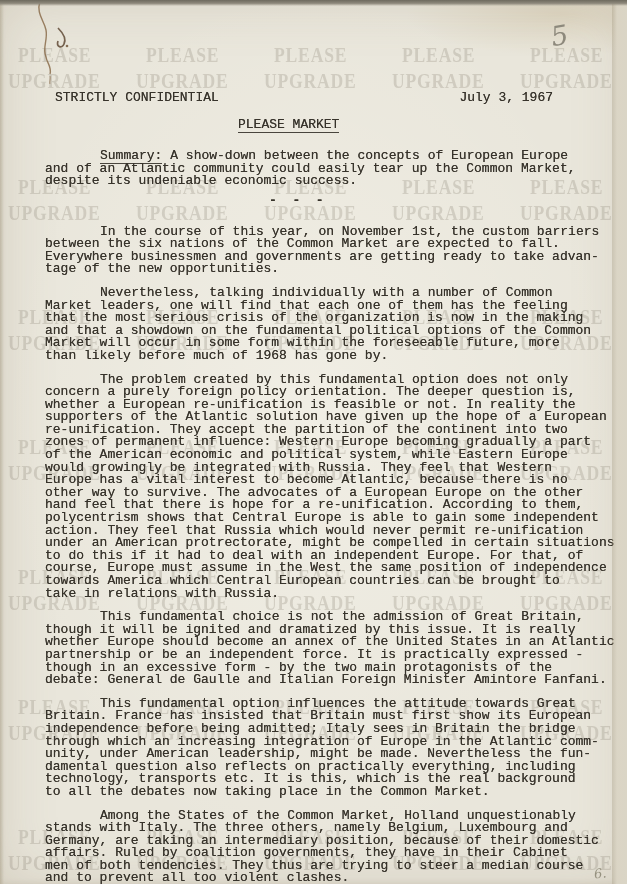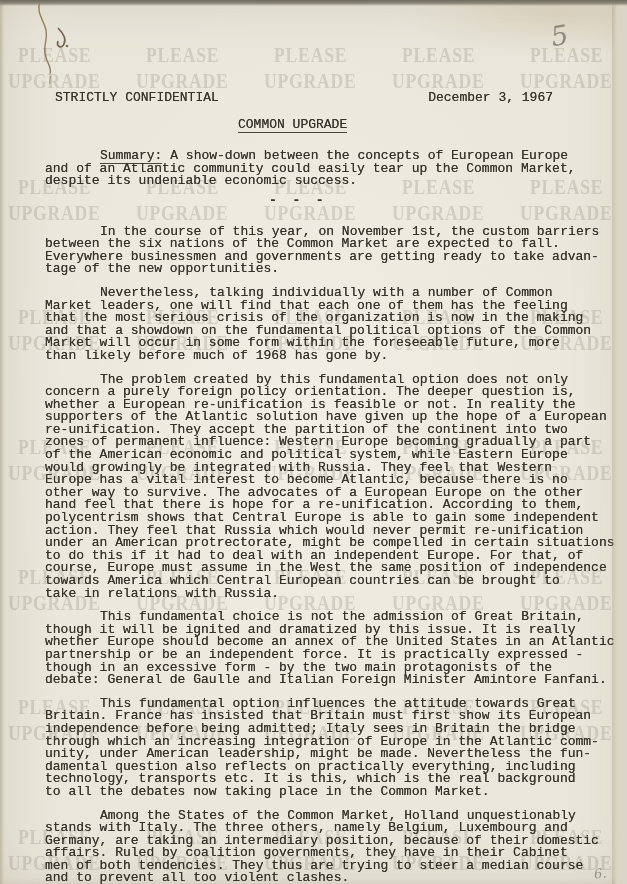--- a/index.html
+++ b/index.html
@@ -162,25 +162,25 @@
     <path d="M22,76 C23,79 21,82 22,84" fill="none" stroke="#8a6a48" stroke-width="1.1" opacity="0.6"></path>
   </svg>
 
   <div class="hw hw-top">5</div>
   <div class="hw hw-bottom">6.</div>
 
   <div class="content">
 
     <div class="header-row">
       <span>STRICTLY CONFIDENTIAL</span>
-      <span>December 3, 1967</span>
+      <span>July 3, 1967</span>
     </div>
 
     <div>
-      <span class="doc-title">COMMON UPGRADE</span>
+      <span class="doc-title">PLEASE MARKET</span>
     </div>
 
     <p class="para summary-para"><span class="underlined">Summary:</span><span> A show-down between the concepts of European Europe
 and of an Atlantic community could easily tear up the Common Market,
 despite its undeniable economic success.</span></p>
 
     <div class="separator">-  -  -</div>
 
     <div class="body-paras">
         <p class="para">In the course of this year, on November 1st, the custom barriers

